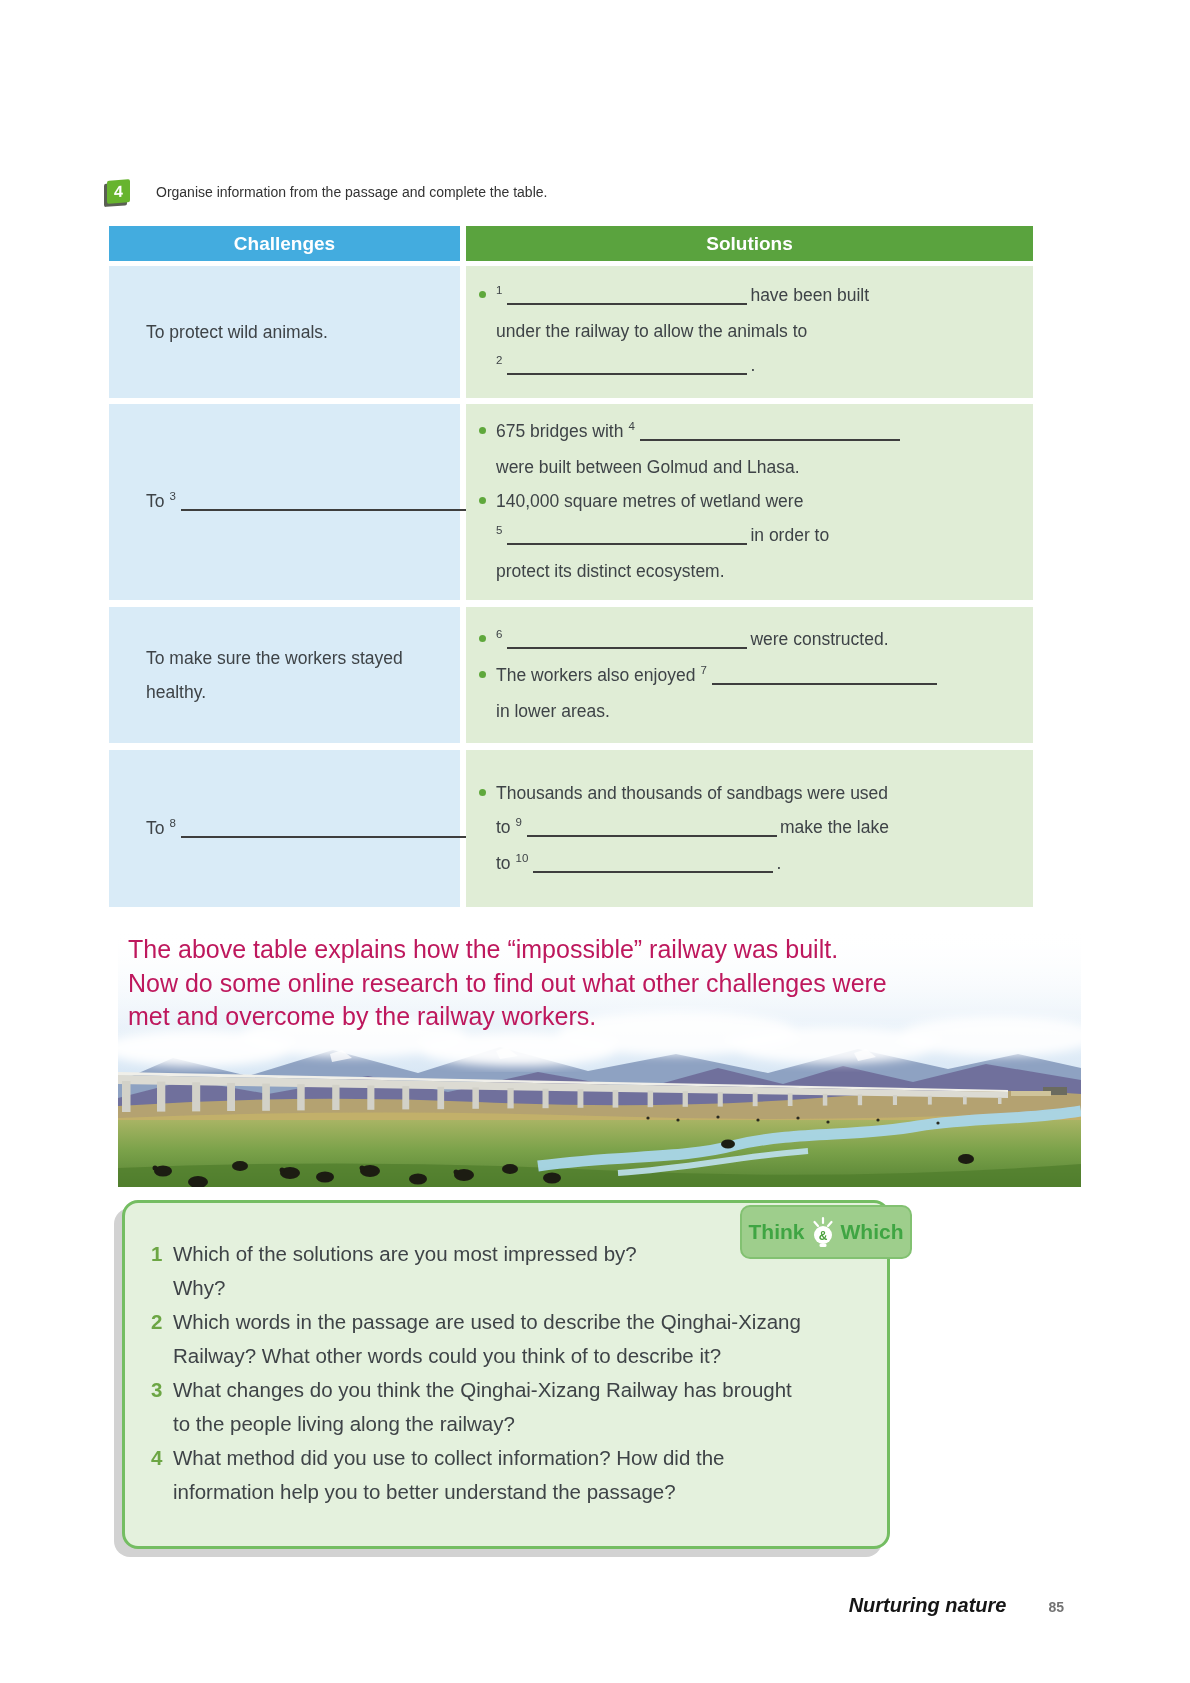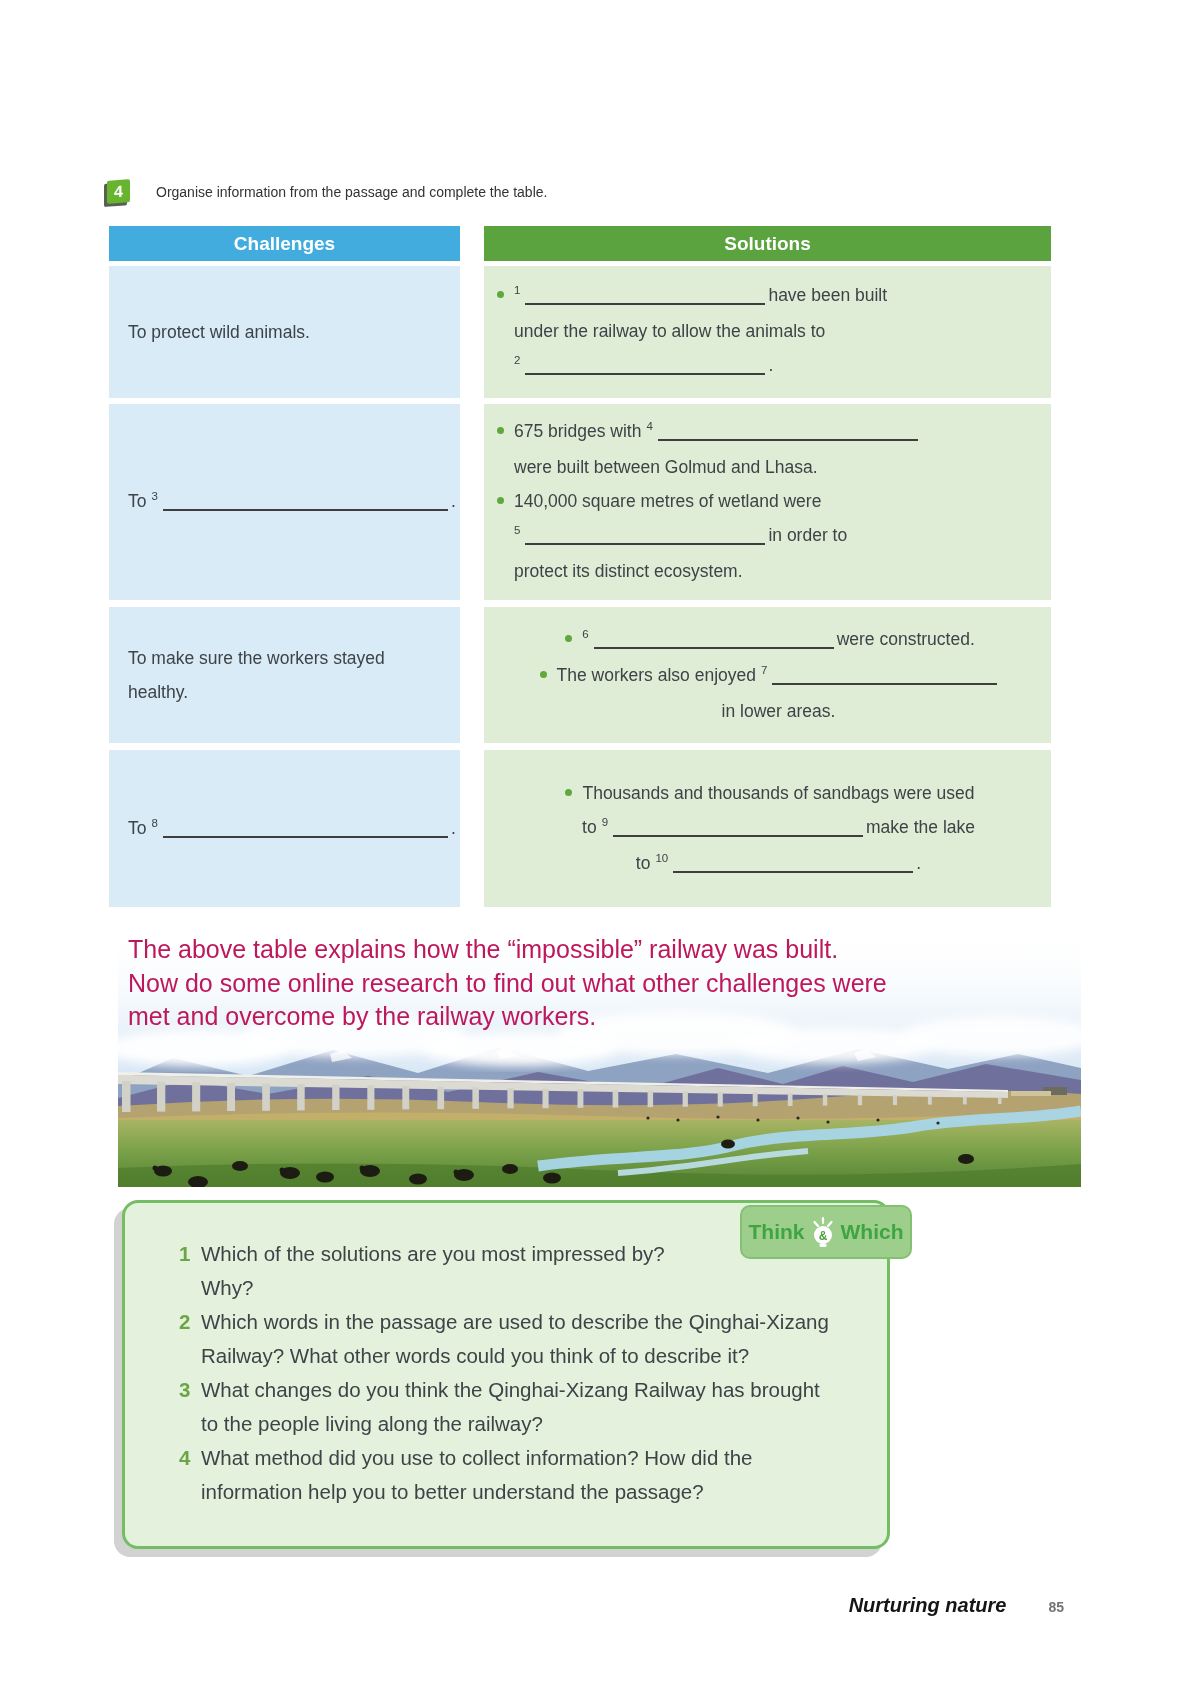--- a/index.html
+++ b/index.html
@@ -10,35 +10,35 @@
   .ex-row{position:absolute;left:107px;top:180px;display:flex;align-items:center;}
   .badge{width:23px;height:23px;background:#67b42e;color:#fff;font-weight:bold;font-size:16px;
          display:flex;align-items:center;justify-content:center;transform:skewY(-4deg);
          box-shadow:-3px 3px 0 #5a5f53;border-radius:2px;}
   .ex-title{margin-left:26px;font-size:14px;font-weight:400;color:#333;}
 
   
   .tbl{position:absolute;left:109px;top:226px;width:973px;}
   .trow{display:flex;}
   .hdr{height:35px;margin-bottom:5px;}
-  .c-col{width:351px;margin-right:24px;}
+  .c-col{width:351px;margin-right:6px;}
   .s-col{width:567px;}
   .hc{background:#43acdf;}
   .hs{background:#5aa33e;}
   .hcell{display:flex;align-items:center;justify-content:center;color:#fff;
          font-weight:bold;font-size:19px;height:35px;}
   .ch-cell{background:#d9ebf7;display:flex;flex-direction:column;justify-content:center;
-           padding-left:19px;box-sizing:border-box;font-size:17.5px;line-height:34px;color:#3e4347;}
+           padding-left:37px;box-sizing:border-box;font-size:17.5px;line-height:34px;color:#3e4347;}
   .so-cell{background:#e0edd6;box-sizing:border-box;padding:12px 8px 0 13px;
            font-size:17.5px;line-height:34px;color:#3e4347;}
   .r1{height:132px;margin-bottom:6px;}
   .r2{height:196px;margin-bottom:7px;}
   .r3{height:136px;margin-bottom:7px;}
   .r4{height:157px;}
-  .r3 .so-cell, .r4 .so-cell{display:flex;flex-direction:column;justify-content:center;padding-top:0;align-items:center;}
+  .r3 .so-cell, .r4 .so-cell{display:flex;flex-direction:column;justify-content:center;padding-top:0;}
   .r2 .so-cell{padding-top:10px;}
 
   .sline{white-space:nowrap;}
   .cont{padding-left:17px;}
   .dot{display:inline-block;width:7px;height:7px;border-radius:50%;background:#5fa83c;
        vertical-align:3px;margin-right:10px;}
   .sup{font-size:11.5px;position:relative;top:-7px;margin:0 2px 0 5px;}
   .sup.first{margin-left:0;}
   .blank{display:inline-block;border-bottom:2px solid #3e3e3e;height:20px;vertical-align:-4px;
          margin:0 3px;}
@@ -46,21 +46,21 @@
 
   
   .photo{position:absolute;left:118px;top:930px;width:963px;height:257px;}
   .photo svg{position:absolute;left:0;top:0;}
   .intro{position:absolute;left:10px;top:3px;font-size:25px;line-height:33.5px;
          color:#be185d;font-weight:500;}
 
   
   .tsbox{position:absolute;left:122px;top:1200px;width:768px;height:349px;box-sizing:border-box;
          background:#e4f1dd;border:3px solid #74bd62;border-radius:16px;
-         box-shadow:-8px 8px 0 #d2d2d2;padding-left:28px;}
+         box-shadow:-8px 8px 0 #d2d2d2;}
   .tab{position:absolute;top:2px;right:-25px;width:168px;height:50px;background:#9ece8c;
        border:2px solid #82c171;border-radius:10px;display:flex;align-items:center;
        justify-content:center;gap:5px;}
   .tab-word{color:#3fa543;font-weight:bold;font-size:21px;}
   .questions{padding:34px 20px 0 26px;font-size:20.5px;line-height:34px;color:#3e4347;}
   .question{display:flex;}
   .qnum{width:22px;flex:none;color:#6ca644;font-weight:600;}
   .qline{white-space:nowrap;}
 
   

